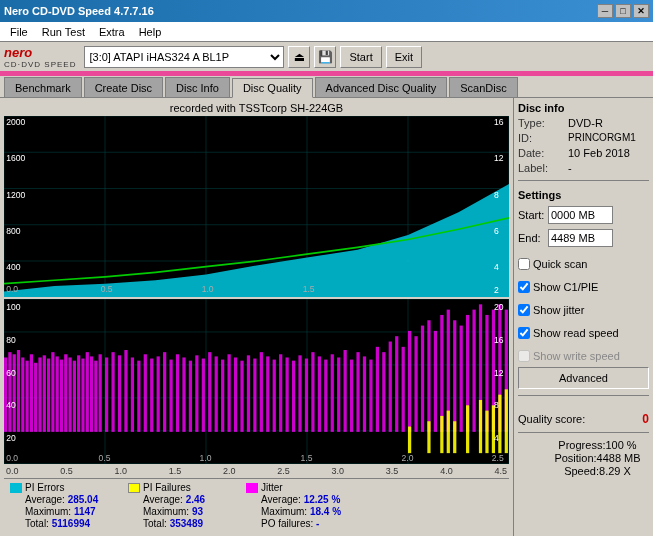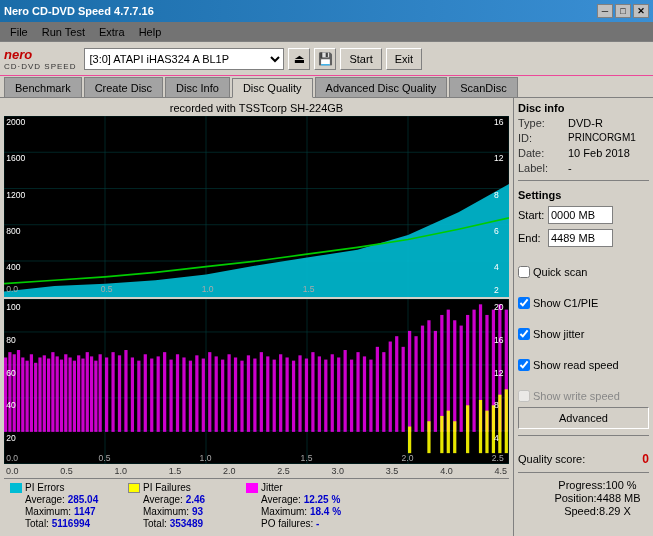--- a/index.html
+++ b/index.html
@@ -5,25 +5,25 @@
     * { box-sizing: border-box; margin: 0; padding: 0; }
     body { font-family: 'Segoe UI', Tahoma, Arial, sans-serif; font-size: 11px; background: #d4d0c8; width: 653px; height: 536px; overflow: hidden; }
 
     
     .title-bar { background: linear-gradient(to right, #1a6ca8, #3a8fd4); color: white; height: 22px; display: flex; align-items: center; justify-content: space-between; padding: 0 4px; font-size: 11px; font-weight: bold; }
     .title-bar-left { display: flex; align-items: center; gap: 4px; }
     .title-bar-controls { display: flex; gap: 2px; }
     .title-btn { width: 16px; height: 14px; background: #c0c0c0; border: 1px solid #808080; font-size: 9px; display: flex; align-items: center; justify-content: center; cursor: pointer; color: black; }
 
     
-    .menu-bar { background: #737373; border-bottom: 1px solid #808080; height: 20px; display: flex; align-items: center; padding: 0 4px; gap: 2px; }
+    .menu-bar { background: #ffffff; border-bottom: 1px solid #808080; height: 20px; display: flex; align-items: center; padding: 0 4px; gap: 2px; }
     .menu-item { padding: 2px 6px; font-size: 11px; cursor: pointer; }
 
     
-    .toolbar { background: #d4d0c8; border-bottom: 1px solid #ec4899; height: 34px; display: flex; align-items: center; padding: 2px 4px; gap: 4px; }
+    .toolbar { background: #d4d0c8; border-bottom: 5px solid #ec4899; height: 34px; display: flex; align-items: center; padding: 2px 4px; gap: 4px; }
     .nero-logo { display: flex; flex-direction: column; align-items: flex-start; margin-right: 4px; }
     .nero-logo .nero-text { font-size: 13px; font-weight: bold; color: #c00000; font-style: italic; }
     .nero-logo .cd-text { font-size: 8px; color: #333; letter-spacing: 1px; }
     .drive-select { height: 22px; width: 200px; font-size: 11px; border: 1px solid #808080; background: white; }
     .toolbar-btn { height: 22px; padding: 0 8px; background: #d4d0c8; border: 1px solid #808080; border-top-color: #fff; border-left-color: #fff; font-size: 11px; cursor: pointer; }
     .start-btn { background: #d4d0c8; }
     .toolbar-icon { width: 22px; height: 22px; background: #d4d0c8; border: 1px solid #808080; border-top-color: #fff; border-left-color: #fff; display: flex; align-items: center; justify-content: center; cursor: pointer; font-size: 12px; }
 
     
     .tabs { background: #d4d0c8; height: 22px; display: flex; align-items: flex-end; padding: 0 4px; border-bottom: 1px solid #808080; }
@@ -41,21 +41,21 @@
     
     .right-panel { width: 140px; background: #d4d0c8; border-left: 1px solid #808080; padding: 4px; display: flex; flex-direction: column; gap: 3px; font-size: 11px; }
     .panel-section-title { font-weight: bold; font-size: 11px; }
     .info-row { display: flex; gap: 15px; }
     .info-label { color: #333; min-width: 35px; }
     .info-value { color: black; font-weight: normal; }
     .settings-label { font-weight: bold; margin-top: 2px; }
     .speed-select { width: 70px; height: 20px; font-size: 11px; border: 1px solid #808080; }
     .input-field { width: 65px; height: 18px; font-size: 11px; border: 1px solid #808080; background: white; padding: 0 2px; }
     .row-inline { display: flex; align-items: center; gap: 2px; margin-top: 2px; }
-    .checkbox-row { display: flex; align-items: center; gap: 3px; margin-top: 16px; }
+    .checkbox-row { display: flex; align-items: center; gap: 3px; margin-top: 8px; }
     .checkbox-row input[type=checkbox] { width: 12px; height: 12px; }
     .advanced-btn { width: 100%; height: 22px; background: #d4d0c8; border: 1px solid #808080; border-top-color: #808080; border-left-color: #808080; border-bottom-color: #fff; border-right-color: #fff; font-size: 11px; cursor: pointer; margin-top: 2px; }
     .quality-row { display: flex; justify-content: space-between; align-items: center; margin-top: 10px; }
     .quality-score { color: #cc0000; font-weight: bold; font-size: 12px; }
     .divider { border-top: 1px solid #808080; margin: 3px 0; }
 
     
     .legend-area { background: #d4d0c8; border-top: 1px solid #808080; padding: 3px 6px; font-size: 10px; display: flex; gap: 8px; }
     .legend-section { display: flex; flex-direction: column; gap: 1px; min-width: 110px; }
     .legend-title { display: flex; align-items: center; gap: 3px; font-weight: normal; }

